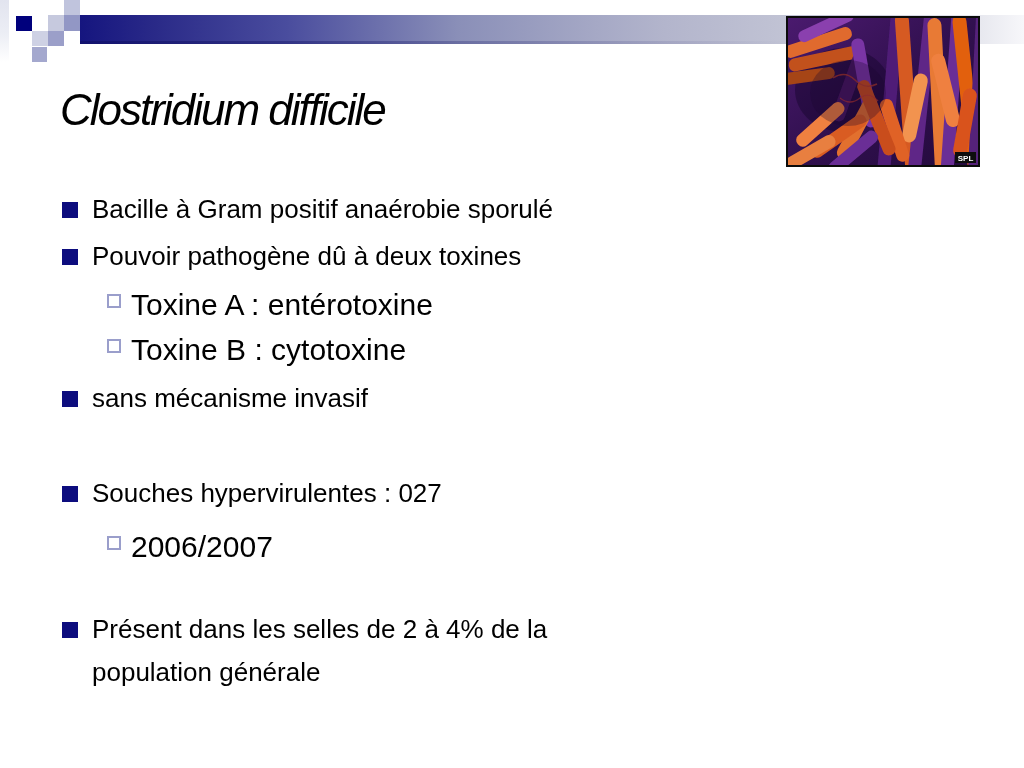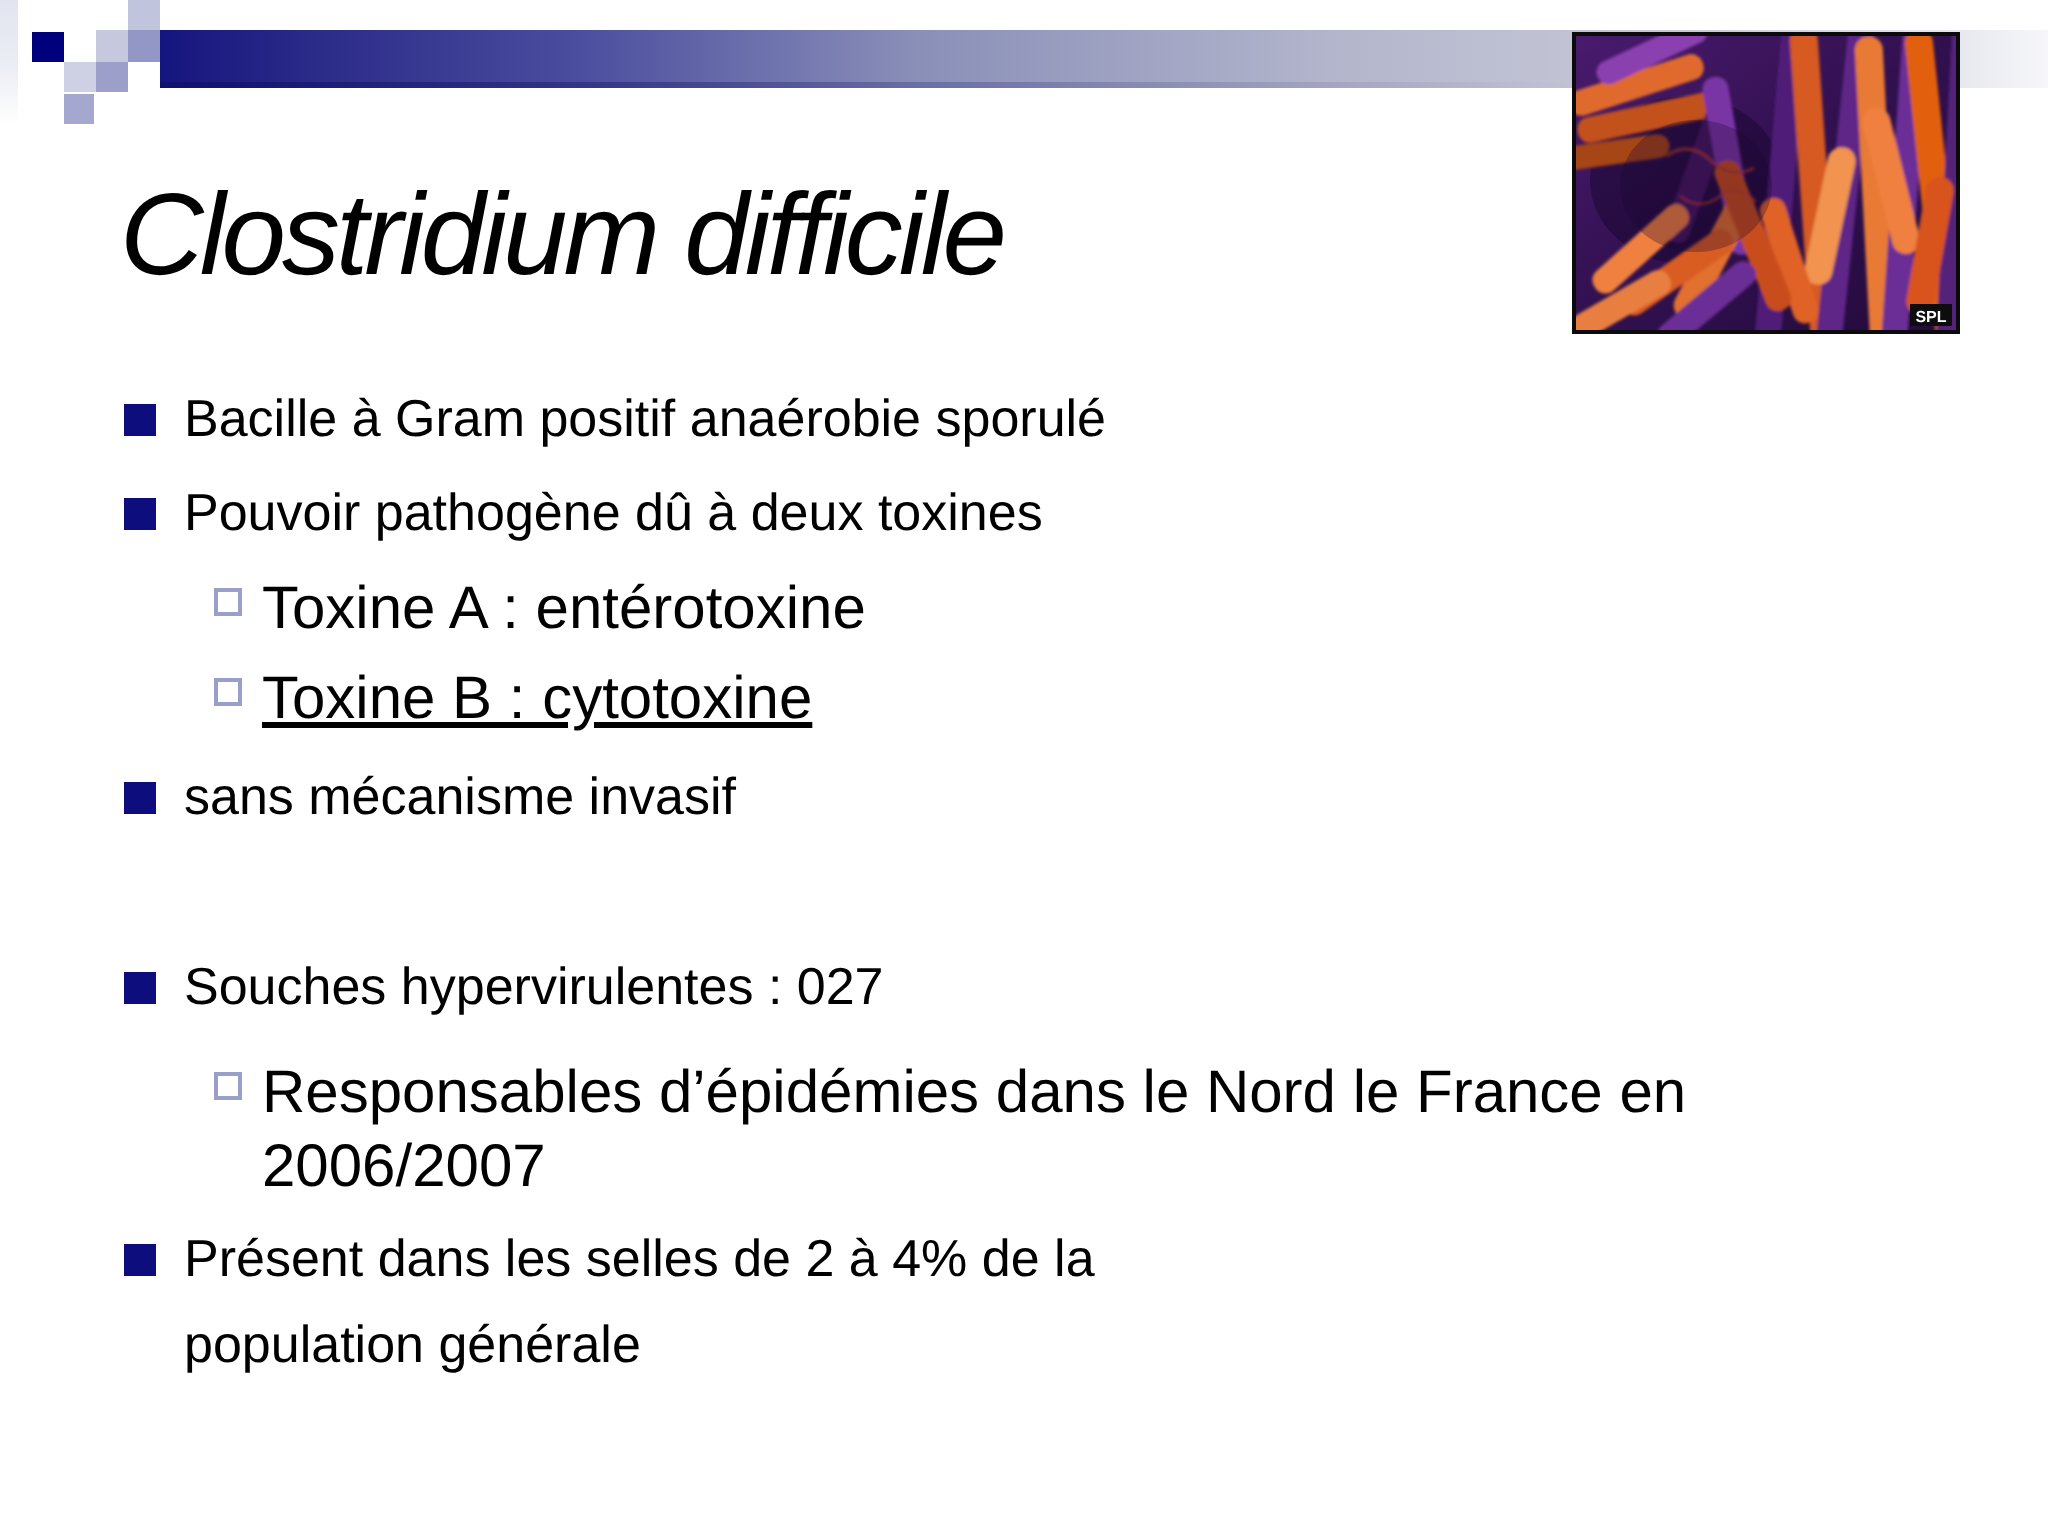--- a/index.html
+++ b/index.html
@@ -11,21 +11,21 @@
   .left-strip{position:absolute;left:0;top:0;width:9px;height:62px;
     background:linear-gradient(to bottom,#e2e4ef 0%,#eceef5 55%,#ffffff 100%);}
   .bar{position:absolute;left:80px;top:15px;width:944px;height:29px;
     background:linear-gradient(to right,#15157f 0%,#2a2a88 8%,#4a4d9e 22%,#8a8fb8 40%,
       #b3b5cc 62%,#c9cbd9 82%,#e6e7ee 95%,#f7f7fa 100%);}
   .bar::after{content:"";position:absolute;left:0;bottom:0;width:75%;height:3px;
     background:linear-gradient(to right,rgba(14,14,96,.55),rgba(14,14,96,0));}
   .sq{position:absolute;}
   
   .title{position:absolute;left:60px;top:86px;margin:0;font-style:italic;font-weight:normal;
-    font-size:58px;line-height:1.1;letter-spacing:-2px;color:#000;white-space:nowrap;}
+    font-size:44px;line-height:1.1;letter-spacing:-2px;color:#000;white-space:nowrap;}
   
   .item{position:absolute;display:flex;align-items:flex-start;}
   .item .txt{color:#000;}
   .line{white-space:nowrap;}
   .lv1{left:62px;font-size:26px;line-height:43px;}
   .lv1 .marker{flex:none;width:16px;height:16px;background:#0d0d7e;margin:14px 14px 0 0;}
   .lv2{left:107px;font-size:30px;line-height:37px;}
   .lv2 .marker{flex:none;width:10px;height:10px;background:#ffffff;border:2px solid #9a9ecb;
     margin:8px 10px 0 0;}
   
@@ -66,21 +66,21 @@
       </div>
     </div>
 
     <div class="item lv2" style="top:286px;">
       <span class="marker"></span>
       <div class="txt">
         <div class="line">Toxine A : entérotoxine</div>
       </div>
     </div>
 
-    <div class="item lv2" style="top:331px;text-decoration:underline;">
+    <div class="item lv2" style="top:331px;">
       <span class="marker"></span>
       <div class="txt">
         <div class="line">Toxine B : cytotoxine</div>
       </div>
     </div>
 
     <div class="item lv1" style="top:377px;">
       <span class="marker"></span>
       <div class="txt">
         <div class="line">sans mécanisme invasif</div>
@@ -90,21 +90,20 @@
     <div class="item lv1" style="top:472px;">
       <span class="marker"></span>
       <div class="txt">
         <div class="line">Souches hypervirulentes : 027</div>
       </div>
     </div>
 
     <div class="item lv2" style="top:528px;">
       <span class="marker"></span>
       <div class="txt">
-        <div class="line">Responsables d’épidémies dans le Nord le France en</div>
         <div class="line">2006/2007</div>
       </div>
     </div>
 
     <div class="item lv1" style="top:608px;">
       <span class="marker"></span>
       <div class="txt">
         <div class="line">Présent dans les selles de 2 à 4% de la</div>
         <div class="line">population générale</div>
       </div>

